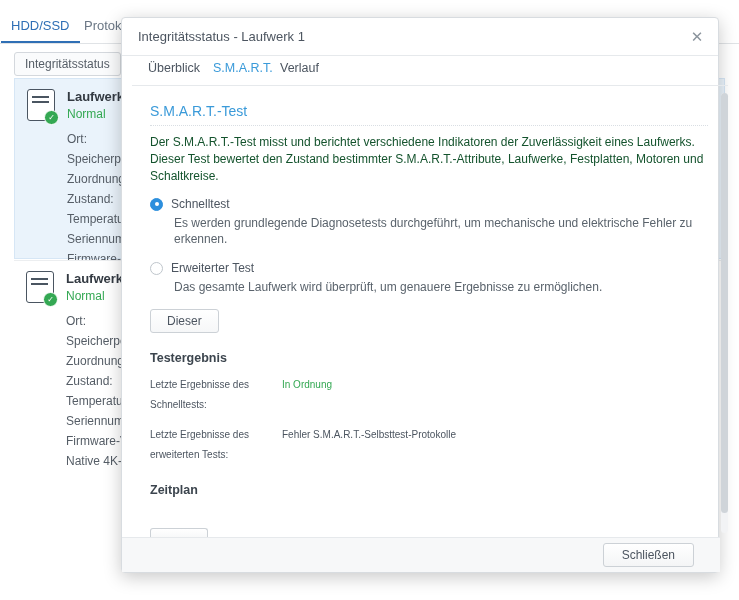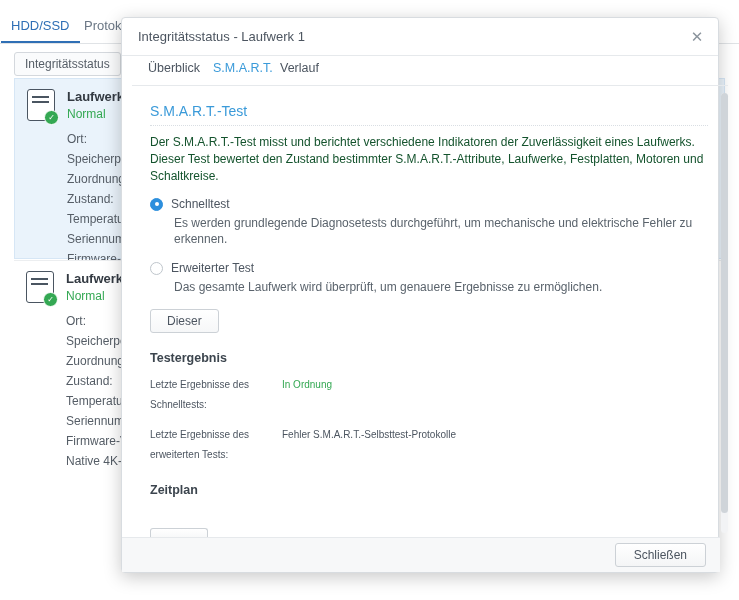--- a/index.html
+++ b/index.html
@@ -331,21 +331,21 @@
     left: 0;
     bottom: 0;
     width: 598px;
     height: 35px;
     background: #f7f8f9;
     border-top: 1px solid #e6e9ec;
     box-sizing: border-box;
   }
   .footer-btn {
     position: absolute;
-    right: 14px;
+    right: 26px;
     top: 5px;
     font-size: 12px;
     color: #4c5560;
     background: linear-gradient(#ffffff, #f4f5f6);
     border: 1px solid #ccd1d6;
     border-radius: 3px;
     padding: 4px 18px;
     cursor: pointer;
   }
   .cut-btn {

